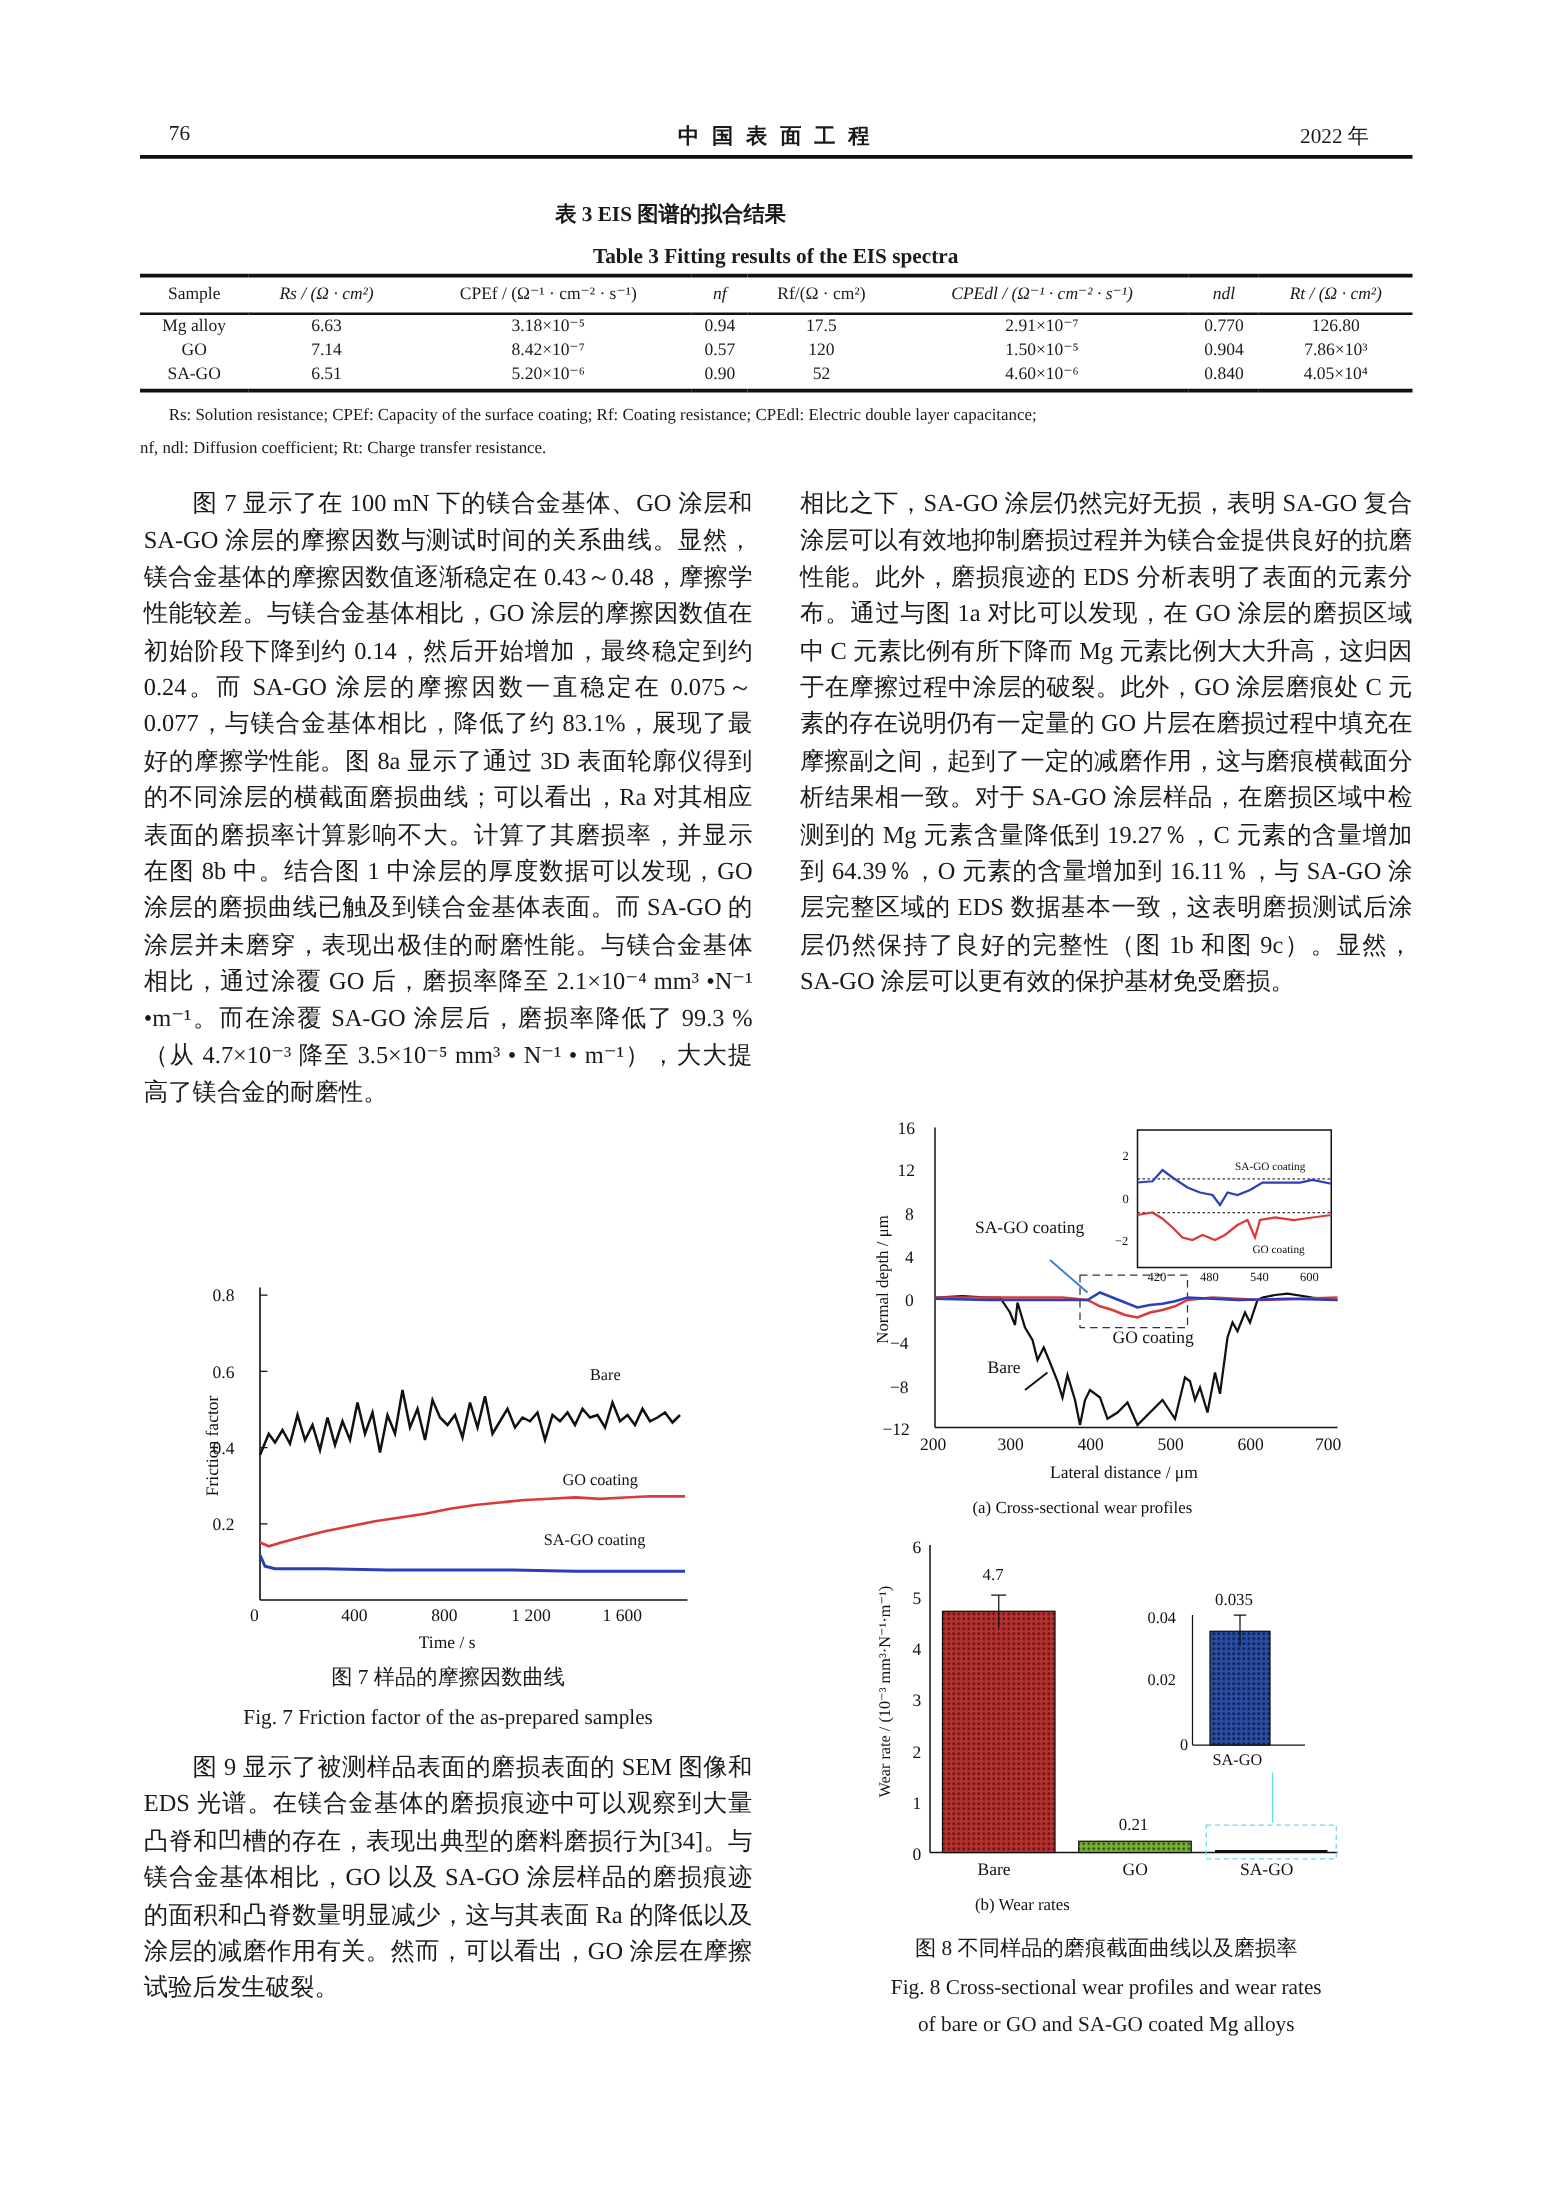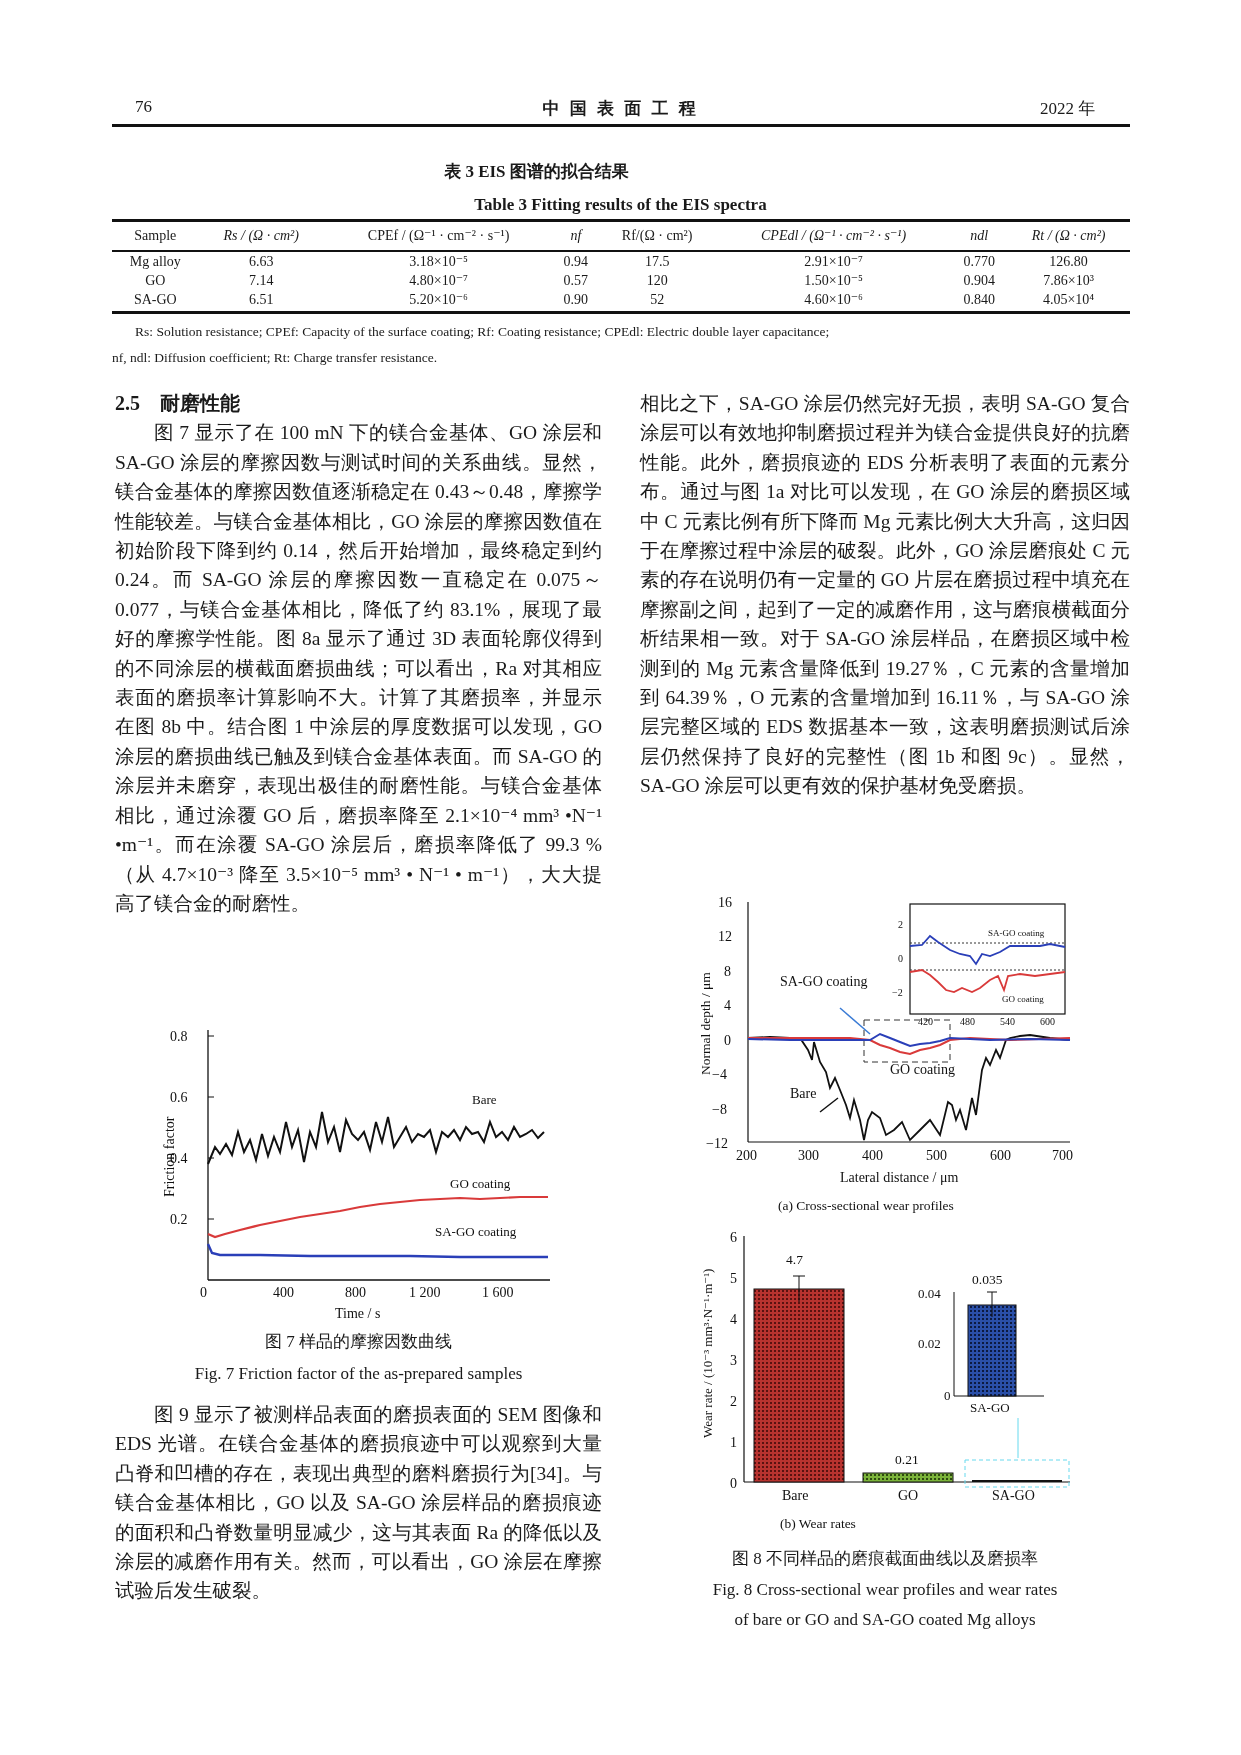--- a/index.html
+++ b/index.html
@@ -54,21 +54,21 @@
       <td>3.18×10⁻⁵</td>
       <td>0.94</td>
       <td>17.5</td>
       <td>2.91×10⁻⁷</td>
       <td>0.770</td>
       <td>126.80</td>
     </tr>
     <tr>
       <td>GO</td>
       <td>7.14</td>
-      <td>4.80×10⁻⁷</td>
+      <td>8.42×10⁻⁷</td>
       <td>0.57</td>
       <td>120</td>
       <td>1.50×10⁻⁵</td>
       <td>0.904</td>
       <td>7.86×10³</td>
     </tr>
     <tr class="last">
       <td>SA-GO</td>
       <td>6.51</td>
       <td>5.20×10⁻⁶</td>
@@ -77,24 +77,20 @@
       <td>4.60×10⁻⁶</td>
       <td>0.840</td>
       <td>4.05×10⁴</td>
     </tr>
   </tbody>
 </table>
 <div class="abs note" style="top:324px;">Rs: Solution resistance; CPEf: Capacity of the surface coating; Rf: Coating resistance; CPEdl: Electric double layer capacitance;</div>
 <div class="abs note2" style="top:350px;">nf, ndl: Diffusion coefficient; Rt: Charge transfer resistance.</div>
 
 <div class="col" style="left:115px;top:389px;width:487px;">
-  <div class="sec">
-    <span>2.5</span>&nbsp;&nbsp;&nbsp;
-    <span>耐磨性能</span>
-  </div>
   <p class="indent">图 7 显示了在 100 mN 下的镁合金基体、GO 涂层和 SA-GO 涂层的摩擦因数与测试时间的关系曲线。显然，镁合金基体的摩擦因数值逐渐稳定在 0.43～0.48，摩擦学性能较差。与镁合金基体相比，GO 涂层的摩擦因数值在初始阶段下降到约 0.14，然后开始增加，最终稳定到约 0.24。而 SA-GO 涂层的摩擦因数一直稳定在 0.075～0.077，与镁合金基体相比，降低了约 83.1%，展现了最好的摩擦学性能。图 8a 显示了通过 3D 表面轮廓仪得到的不同涂层的横截面磨损曲线；可以看出，Ra 对其相应表面的磨损率计算影响不大。计算了其磨损率，并显示在图 8b 中。结合图 1 中涂层的厚度数据可以发现，GO 涂层的磨损曲线已触及到镁合金基体表面。而 SA-GO 的涂层并未磨穿，表现出极佳的耐磨性能。与镁合金基体相比，通过涂覆 GO 后，磨损率降至 2.1×10⁻⁴ mm³ •N⁻¹ •m⁻¹。而在涂覆 SA-GO 涂层后，磨损率降低了 99.3 %（从 4.7×10⁻³ 降至 3.5×10⁻⁵ mm³ • N⁻¹ • m⁻¹），大大提高了镁合金的耐磨性。</p>
 </div>
 
 <svg class="abs" style="left:160px;top:1022px;" width="400" height="300" viewBox="0 0 400 300">
   <g font-size="14" fill="#111">
     <line x1="48" y1="8" x2="48" y2="258" stroke="#111" stroke-width="1.3"></line>
     <line x1="48" y1="258" x2="390" y2="258" stroke="#111" stroke-width="1.3"></line>
     <line x1="48" y1="14" x2="54" y2="14" stroke="#111"></line>
     <line x1="48" y1="75" x2="54" y2="75" stroke="#111"></line>
     <line x1="48" y1="136" x2="54" y2="136" stroke="#111"></line>

